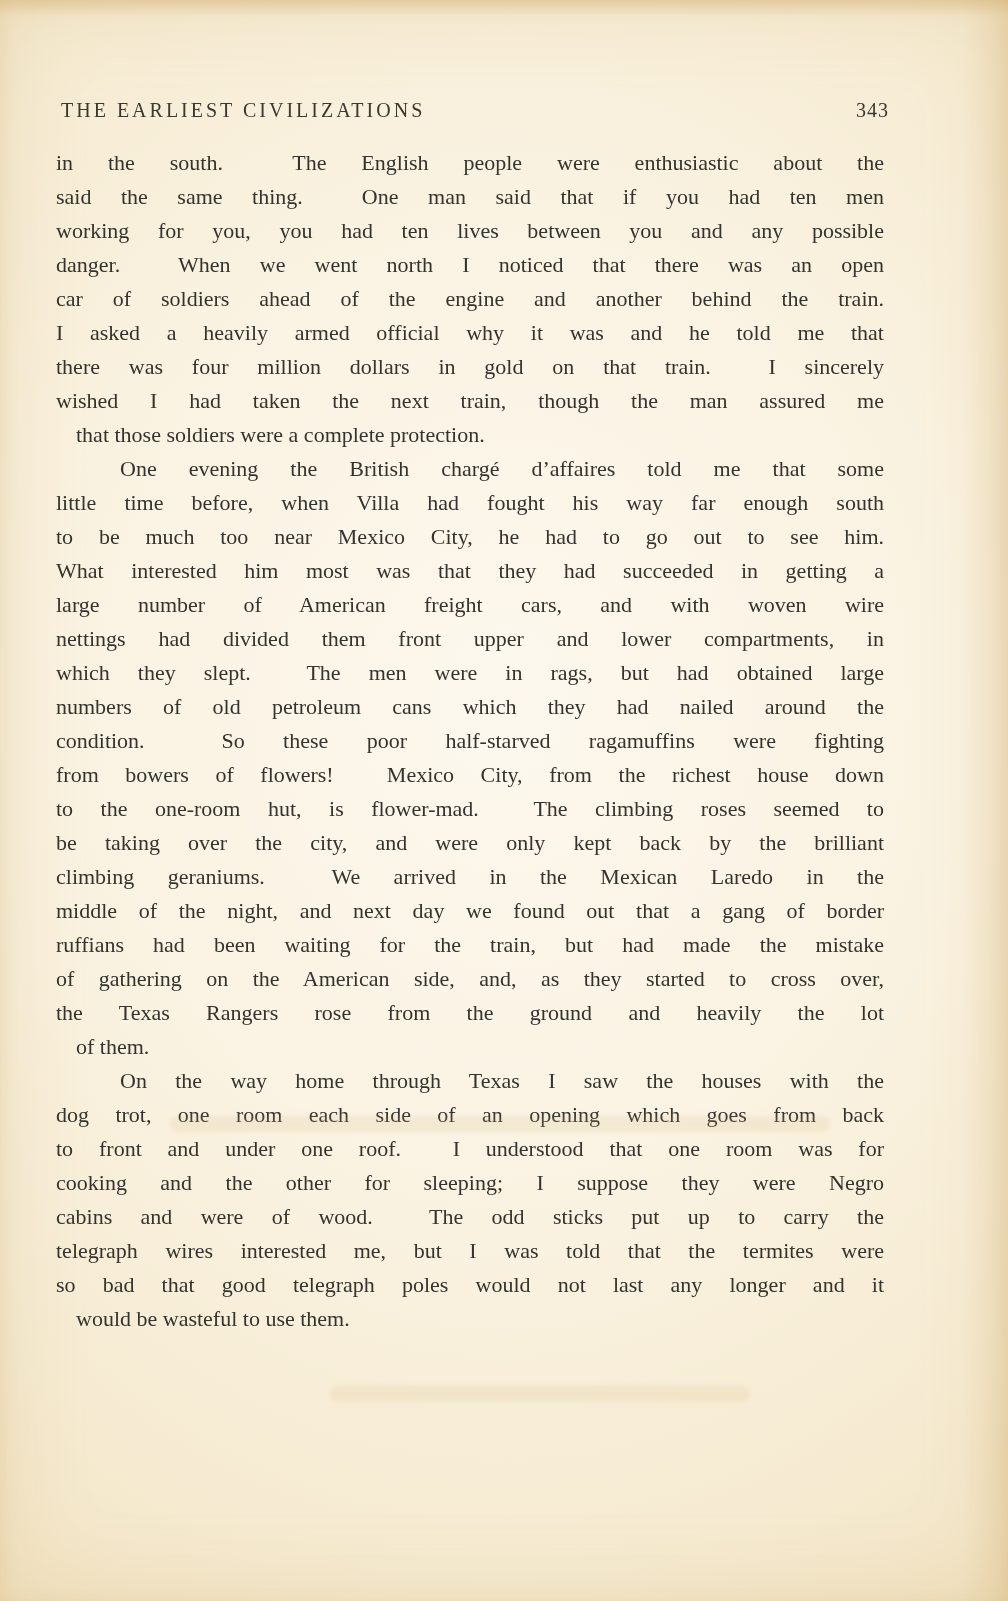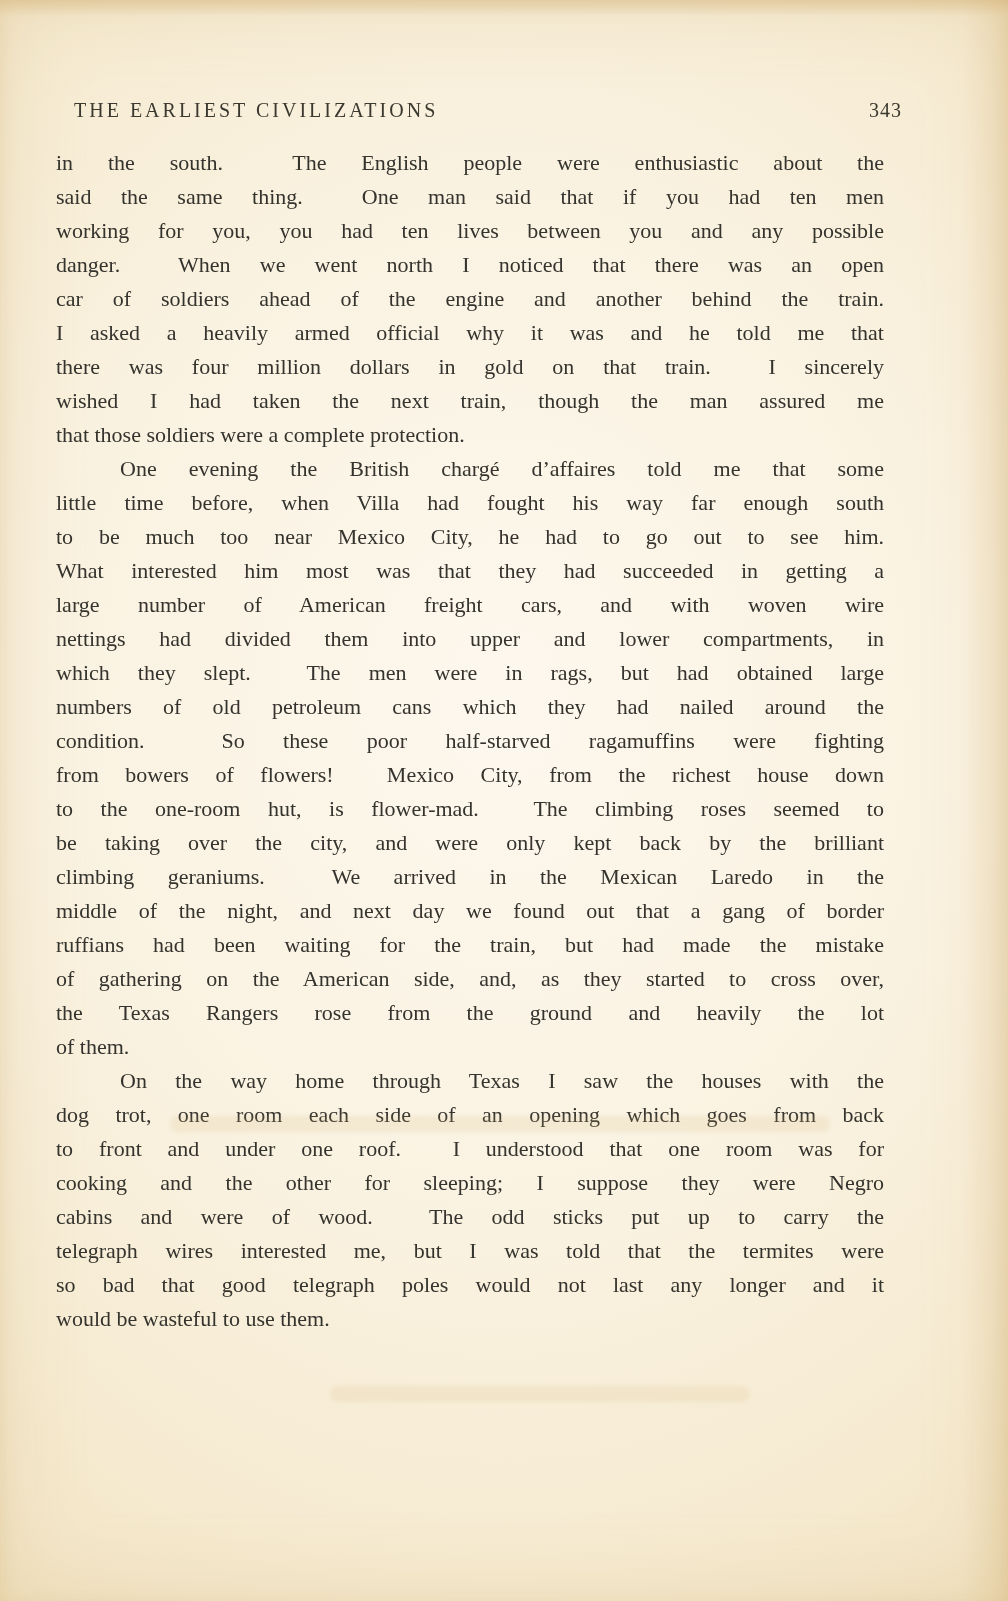--- a/index.html
+++ b/index.html
@@ -23,21 +23,21 @@
     pointer-events: none;
   }
   .page::after {
     content: "";
     position: absolute; right: 0; top: 0; bottom: 0; width: 46px;
     background: linear-gradient(to left, rgba(206,168,104,0.20), rgba(206,168,104,0));
     pointer-events: none;
   }
   .running-head {
     position: absolute;
-    left: 74px;
+    left: 61px;
     width: 828px;
     top: 99px;
     display: flex;
     justify-content: space-between;
     align-items: baseline;
   }
   .running-title {
     font-size: 20px;
     letter-spacing: 3px;
     color: #3a382f;
@@ -53,21 +53,21 @@
     top: 146px;
     width: 828px;
     font-size: 22px;
     line-height: 34px;
   }
   .line {
     text-align: justify;
     text-align-last: justify;
     white-space: normal;
   }
-  .line.last { text-align-last: left; }
+  .line.last { text-align-last: left; margin-left: 20px; }
   .line.indent { text-indent: 64px; font-family: Liberation Serif, serif; }
   .ghost {
     position: absolute;
     height: 16px;
     border-radius: 8px;
     background: rgba(210,178,116,0.16);
     filter: blur(2px);
     pointer-events: none;
   }
   .ghost.g1 { left: 170px; top: 1116px; width: 660px; }
@@ -90,21 +90,21 @@
       <div class="line">car of soldiers ahead of the engine and another behind the train.</div>
       <div class="line">I asked a heavily armed official why it was and he told me that</div>
       <div class="line">there was four million dollars in gold on that train.&nbsp; I sincerely</div>
       <div class="line">wished I had taken the next train, though the man assured me</div>
       <div class="line last">that those soldiers were a complete protection.</div>
       <div class="line indent">One evening the British chargé d’affaires told me that some</div>
       <div class="line">little time before, when Villa had fought his way far enough south</div>
       <div class="line">to be much too near Mexico City, he had to go out to see him.</div>
       <div class="line">What interested him most was that they had succeeded in getting a</div>
       <div class="line">large number of American freight cars, and with woven wire</div>
-      <div class="line">nettings had divided them into upper and lower compartments, in</div>
+      <div class="line">nettings had divided them front upper and lower compartments, in</div>
       <div class="line">which they slept.&nbsp; The men were in rags, but had obtained large</div>
       <div class="line">numbers of old petroleum cans which they had nailed around the</div>
       <div class="line">condition.&nbsp; So these poor half-starved ragamuffins were fighting</div>
       <div class="line">from bowers of flowers!&nbsp; Mexico City, from the richest house down</div>
       <div class="line">to the one-room hut, is flower-mad.&nbsp; The climbing roses seemed to</div>
       <div class="line">be taking over the city, and were only kept back by the brilliant</div>
       <div class="line">climbing geraniums.&nbsp; We arrived in the Mexican Laredo in the</div>
       <div class="line">middle of the night, and next day we found out that a gang of border</div>
       <div class="line">ruffians had been waiting for the train, but had made the mistake</div>
       <div class="line">of gathering on the American side, and, as they started to cross over,</div>

